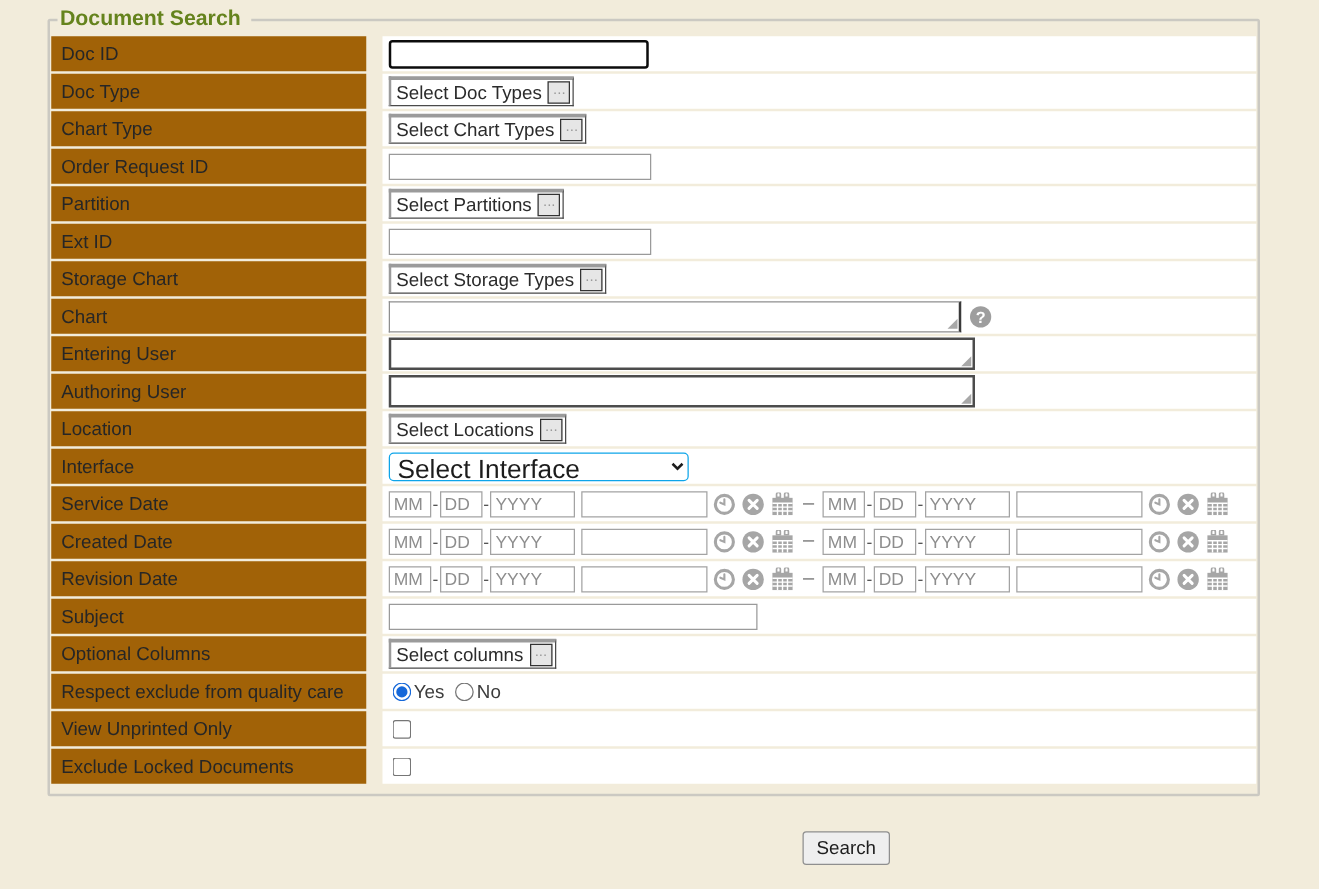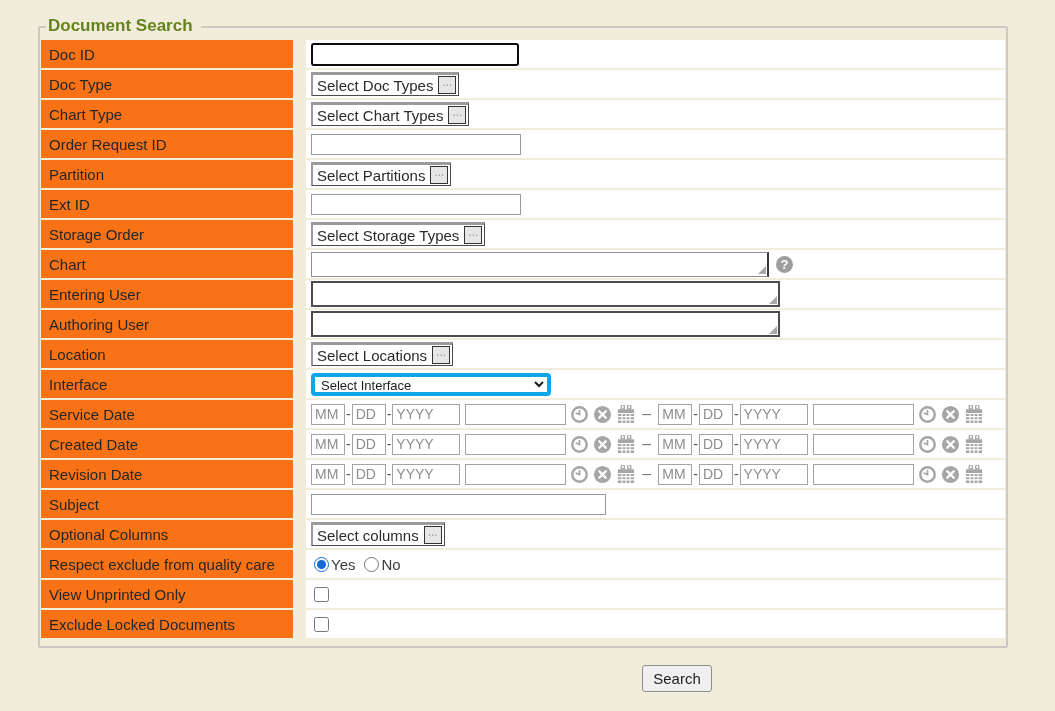--- a/index.html
+++ b/index.html
@@ -5,34 +5,34 @@
   * { box-sizing: border-box; }
   html,body { margin:0; padding:0; }
   body {
     width:1055px; height:711px; position:relative;
     background:#f2ecdb;
     font-family:"Liberation Sans", sans-serif;
     color:#222;
     overflow:hidden;
   }
   .panel {
-    position:absolute; left:38px; top:26px; width:970px; height:622px;
+    position:absolute; left:38px; top:15px; width:970px; height:622px;
     border:2px solid #cbc9c2; border-radius:2px;
     background:transparent;
   }
   .legend {
     position:absolute; top:-13px; left:6px;
     background:#f2ecdb; padding:0 8px 0 2px;
     font-size:17px; font-weight:bold; color:#65831d;
     line-height:22px;
   }
   .rows { position:absolute; left:1px; top:12px; width:964px; }
   .row { display:flex; height:28px; margin-bottom:2px; }
   .lbl {
-    width:252px; flex:0 0 252px; background:#f97316;
+    width:252px; flex:0 0 252px; background:#a16207;
     display:flex; align-items:center; padding-left:8px;
     font-size:15px; color:#262626; white-space:nowrap; overflow:hidden;
   }
   .val {
     flex:1; background:#ffffff; display:flex; align-items:center;
     padding-left:5px; margin-left:13px; position:relative;
   }
   input, textarea, select, button { font-family:"Liberation Sans", sans-serif; }
   .ti { height:21px; border:1px solid #9a9a9a; background:#fff; font-size:14px; padding:0 3px; }
   .w210 { width:210px; }
@@ -57,22 +57,22 @@
     border-left:8px solid transparent; border-bottom:8px solid #a8a8a8;
     pointer-events:none;
   }
   .help {
     width:17px; height:17px; border-radius:50%; background:#9e9e9e;
     color:#fff; font-size:13px; font-weight:bold;
     display:inline-flex; align-items:center; justify-content:center;
     margin-left:7px; flex:0 0 auto;
   }
   .ifsel {
-    width:240px; height:23px; border:4px solid #0ea5e9; border-radius:4px;
-    background:#fff; font-size:13px; color:#1c1c1c; padding:0 2px;
+    width:240px; height:23px; border:1px solid #0ea5e9; border-radius:4px;
+    background:#fff; font-size:21px; color:#1c1c1c; padding:0 2px;
   }
   .dgrp { display:inline-flex; align-items:center; gap:0; }
   .din { height:21px; border:1px solid #a3a3a3; background:#fff; font-size:14px; padding:0 3px; color:#444; }
   .din::placeholder, .ti::placeholder { color:#8d8d8d; opacity:1; }
   .dmm, .ddd { width:34px; }
   .dyyyy { width:68px; }
   .dtime { width:101px; margin-left:5px; }
   .dsep { color:#555; font-size:14px; margin:0 1px; }
   .dico { display:inline-flex; align-items:center; margin-left:4px; cursor:pointer; }
   .dash { color:#777; font-size:16px; margin:0 7px 0 6px; }
@@ -137,21 +137,21 @@
     </div>
 
     <div class="row">
       <div class="lbl">Ext ID</div>
       <div class="val">
           <input class="ti w210" style="">
         </div>
     </div>
 
     <div class="row">
-      <div class="lbl">Storage Order</div>
+      <div class="lbl">Storage Chart</div>
       <div class="val">
         <span class="picker">
           <span class="picker-text">Select Storage Types</span>
           <button class="dots">...</button>
         </span>
       </div>
     </div>
 
     <div class="row">
       <div class="lbl">Chart</div>

